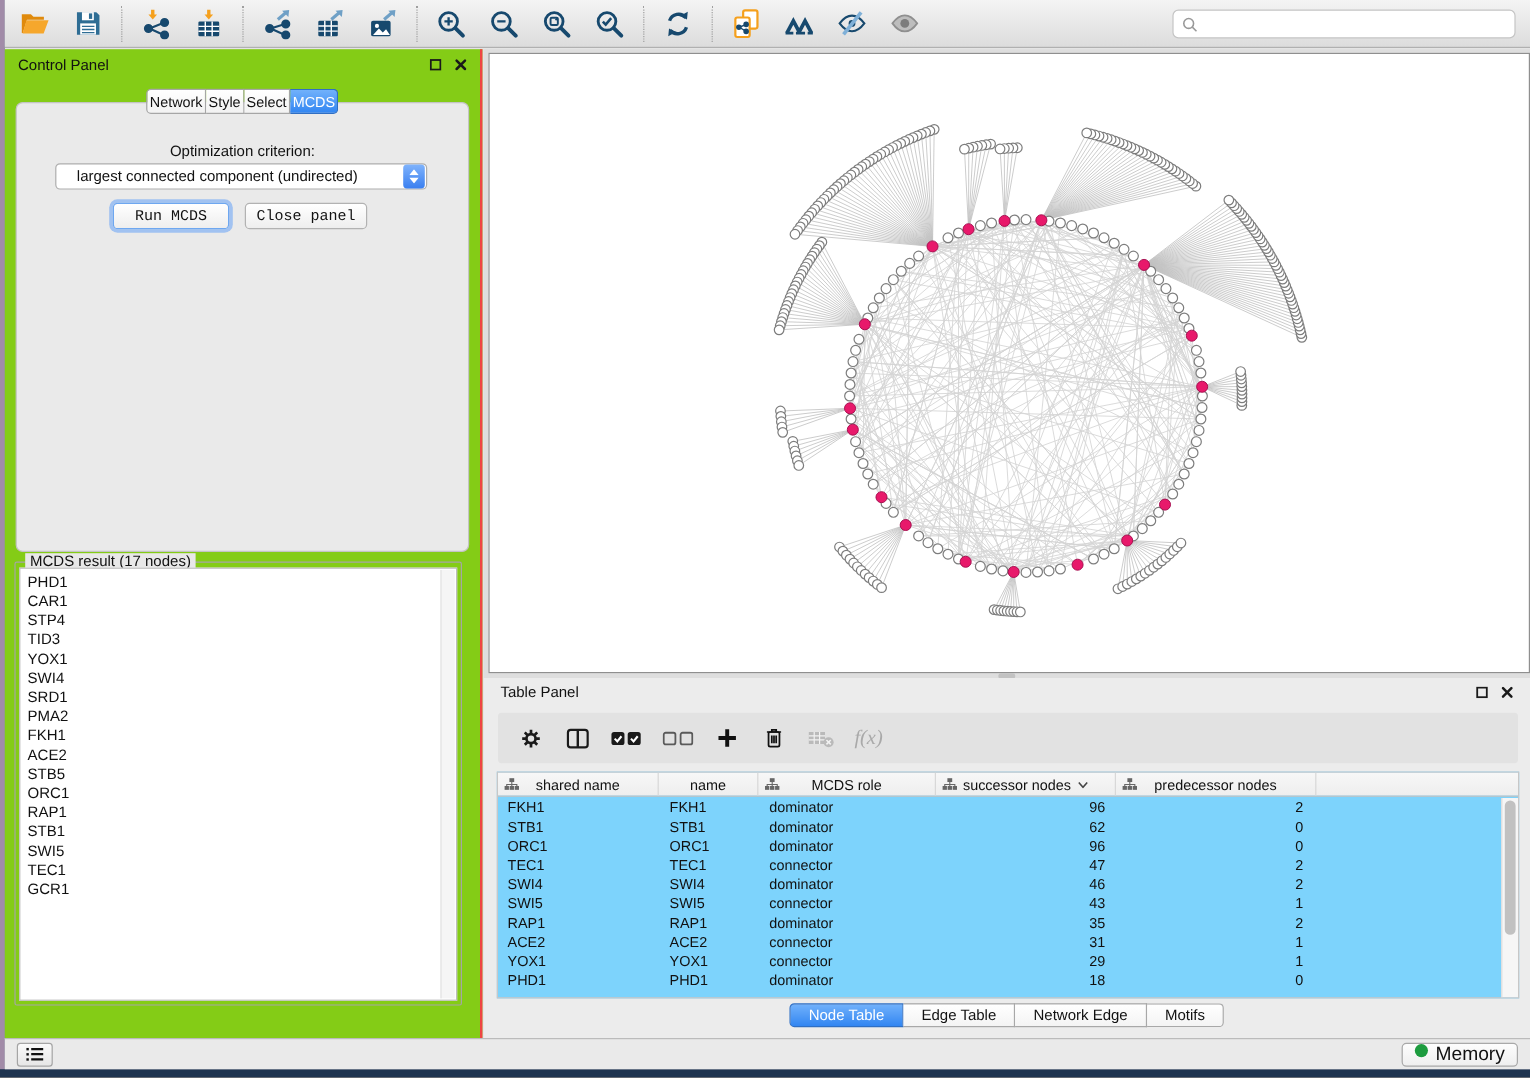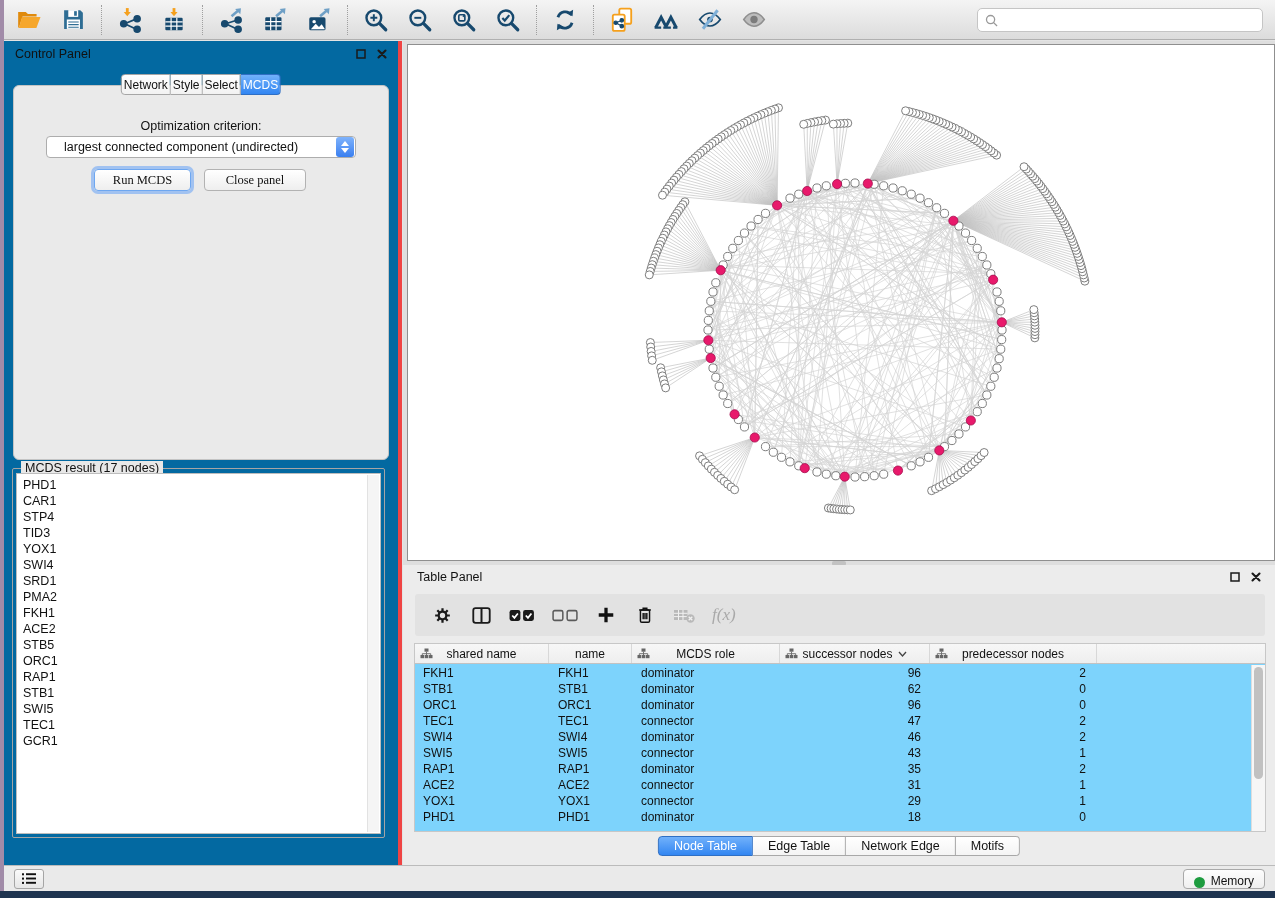--- a/index.html
+++ b/index.html
@@ -11,35 +11,35 @@
   
   .toolbar{position:absolute;left:0;top:0;width:100%;height:40px;background:linear-gradient(#f4f4f4,#dcdcdc);border-bottom:1px solid #b0b0b0;display:flex;align-items:center;padding:0 10px}
   .tgroup{display:flex;align-items:center;gap:18px;padding:0 15px}
   .tgroup:first-child{padding-left:2px}
   .tsep{width:0;height:30px;border-left:1px dotted #9f9f9f}
   .ticon{width:26px;height:26px;display:flex;align-items:center;justify-content:center;cursor:default}
   .search{position:absolute;right:12px;top:8px;width:286px;height:24px;background:#fff;border:1px solid #c5c5c5;border-radius:5px;display:flex;align-items:center;padding:0 7px;gap:5px}
   .search input{border:none;outline:none;flex:1;font-size:12px;font-family:"Liberation Sans",sans-serif;background:transparent}
 
   
-  .cpanel{position:absolute;left:0;top:41px;width:398px;height:824px;background:#0369a1;border-right:4px solid #ef4444}
+  .cpanel{position:absolute;left:0;top:41px;width:398px;height:824px;background:#84cc16;border-right:2px solid #ef4444}
   .phead{height:26px;display:flex;align-items:center;padding:0 11px;font-size:12.5px;color:#111}
   .winbtns{margin-left:auto;display:flex;gap:11px;align-items:center}
   .segtabs{position:absolute;left:50%;transform:translateX(-50%);top:33px;display:flex;z-index:3}
   .seg{height:21px;padding:0 2px;font-size:12px;background:linear-gradient(#ffffff,#f2f2f2);border:1px solid #a6a6a6;border-left:none;display:flex;align-items:center;color:#111;cursor:default}
   .seg:first-child{border-left:1px solid #a6a6a6;border-radius:4px 0 0 4px}
   .seg:last-child{border-radius:0 4px 4px 0}
   .seg.active{background:linear-gradient(#71b1fb,#3286f2);color:#fff;border-color:#2f6fc4}
   .tabbox{position:absolute;left:9px;right:9px;top:44px;height:375px;background:#eaeaea;border:1px solid #c4c4c4;border-radius:6px}
   .optlabel{position:absolute;top:33px;width:100%;text-align:center;font-size:12.5px;color:#111}
   .combo{position:absolute;left:32px;top:50px;width:310px;height:22px;background:#fff;border:1px solid #adadad;border-radius:4px;display:flex;align-items:center;font-size:12.5px;color:#111;padding-left:17px}
   .stepper{margin-left:auto;width:18px;height:20px;margin-right:1px;background:linear-gradient(#7fb3fc,#3a7ff0);border-radius:3px;display:flex;flex-direction:column;align-items:center;justify-content:center;gap:2px}
   .stepper svg{display:block}
   .btnrow{position:absolute;top:83px;left:0;width:100%;height:22px}
-  .macbtn{position:absolute;height:22px;background:linear-gradient(#ffffff,#eeeeee);border:1px solid #b2b2b2;border-radius:4px;font-size:12.5px;font-family:Liberation Serif, serif;color:#111;cursor:default}
+  .macbtn{position:absolute;height:22px;background:linear-gradient(#ffffff,#eeeeee);border:1px solid #b2b2b2;border-radius:4px;font-size:12.5px;font-family:Liberation Mono, monospace;color:#111;cursor:default}
   .runbtn{left:80px;width:97px;border-color:#6ea7f0;box-shadow:0 0 0 3px rgba(100,160,245,.55)}
   .closebtn{left:190px;width:102px}
   .groupbox{position:absolute;left:8px;width:373px;top:427px;height:370px;border:1px solid #a5a5a5;border-radius:2px}
   .grouptitle{position:absolute;top:-8px;left:8px;background:#e8e8e8;padding:0 4px;font-size:12.5px;color:#111}
   .mcdslist{position:absolute;left:3px;right:3px;top:4px;bottom:3px;background:#fff;border:1px solid #bdbdbd;overflow:hidden;font-size:12.5px;line-height:16px;padding:3px 0 0 6px;color:#111}
   .mcdslist .vtrack{position:absolute;top:1px;bottom:1px;right:1px;width:12px;background:#f5f5f5;border-left:1px solid #e2e2e2}
 
   
   .rightcol{position:absolute;left:399px;top:41px;right:0;bottom:26px;background:#dedede}
   .netwin{position:absolute;left:4px;top:3px;right:0;height:517px;border:1px solid #8f8f8f;background:#fff}
@@ -73,21 +73,21 @@
   .vthumb{position:absolute;left:2px;right:2px;top:2px;height:112px;background:#c1c1c1;border-radius:6px}
   .bottomtabs{position:absolute;left:50%;transform:translateX(-50%);top:271px;display:flex;z-index:2}
   .btab{height:20px;padding:0 15px;font-size:12.5px;background:linear-gradient(#ffffff,#f4f4f4);border:1px solid #a8a8a8;border-left:none;display:flex;align-items:center;color:#111;cursor:default}
   .btab:first-child{border-left:1px solid #a8a8a8;border-radius:4px 0 0 4px}
   .btab:last-child{border-radius:0 4px 4px 0}
   .btab.active{background:linear-gradient(#71b1fb,#3286f2);color:#fff;border-color:#2f6fc4}
 
   
   .statusbar{position:absolute;left:0;bottom:0;width:100%;height:26px;background:#eaeaea;border-top:1px solid #bbb;display:flex;align-items:center;padding:0 10px}
   .listbtn{width:30px;height:20px;border:1px solid #a5a5a5;border-radius:3px;background:linear-gradient(#fafafa,#e6e6e6);display:flex;align-items:center;justify-content:center}
-  .membtn{margin-left:auto;height:20px;border:1px solid #a9a9a9;border-radius:4px;background:linear-gradient(#fdfdfd,#efefef);display:flex;align-items:flex-end;gap:6px;padding:0 10px;font-size:12px;color:#111}
+  .membtn{margin-left:auto;height:20px;border:1px solid #a9a9a9;border-radius:4px;background:linear-gradient(#fdfdfd,#efefef);display:flex;align-items:flex-start;gap:6px;padding:0 10px;font-size:16px;color:#111}
   .memdot{width:11px;height:11px;border-radius:50%;background:#1d9c3f}
 </style>
 </head>
 <body>
 
 <div class="stage">
   <div class="desktop-left"></div>
   <div class="appwin">
 
     <div class="toolbar">

